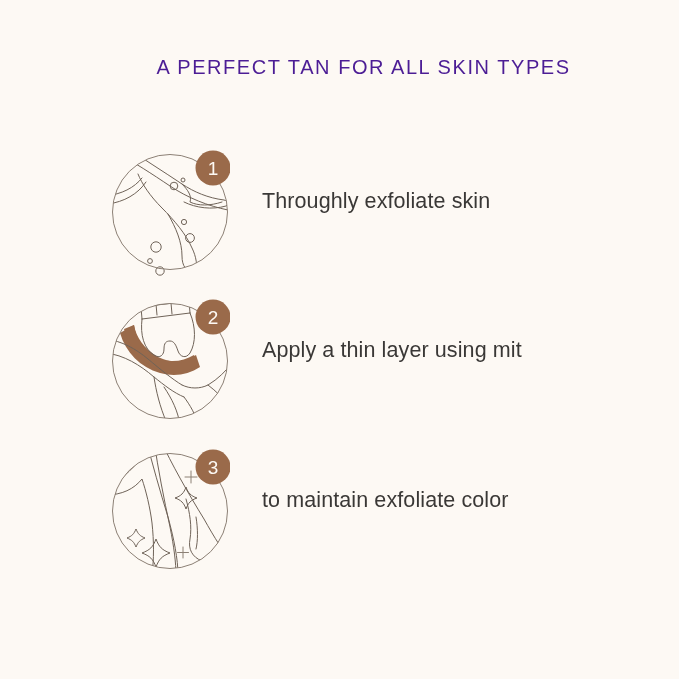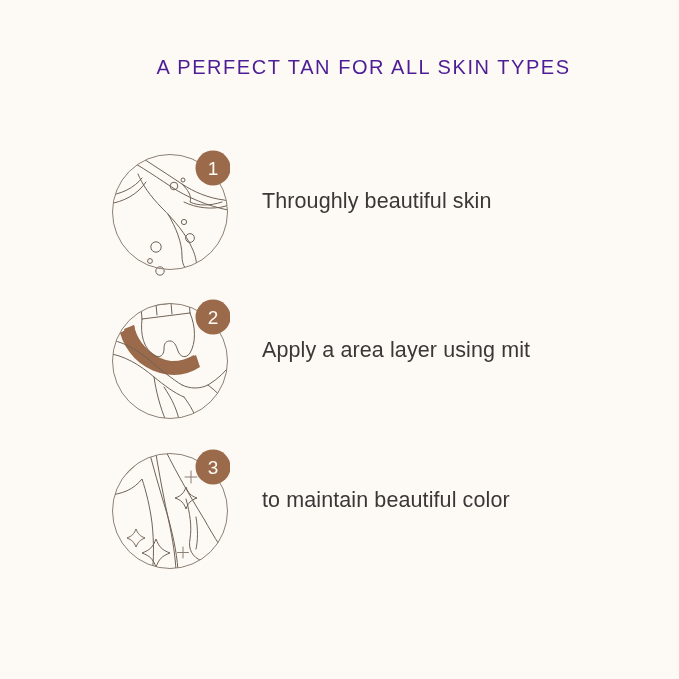--- a/index.html
+++ b/index.html
@@ -129,21 +129,21 @@
 
           <circle cx="58" cy="68" r="57.5" fill="none" stroke="#8c8075" stroke-width="1"></circle>
 
           <circle cx="101" cy="24" r="17.5" fill="#9a6a4a"></circle>
         </svg>
         <svg class="icon-svg" viewBox="0 0 118 132" style="pointer-events:none;">
           <text x="101" y="31" text-anchor="middle" font-family="Liberation Sans, sans-serif" font-size="19" fill="#fdf9f4">1</text>
         </svg>
       </div>
       <div class="step-text">
-        <span class="ln">Throughly beautiful skin</span>
+        <span class="ln">Throughly exfoliate skin</span>
       </div>
     </div>
 
     <div class="step-row r1">
       <div class="icon-wrap">
         <svg class="icon-svg" viewBox="0 0 118 132">
           <defs>
             <clipPath id="clip2">
               <circle cx="58" cy="68" r="57.5"></circle>
             </clipPath>
@@ -174,21 +174,21 @@
             </g>
           </g>
           <circle cx="58" cy="68" r="57.5" fill="none" stroke="#8c8075" stroke-width="1"></circle>
           <circle cx="101" cy="24" r="17.5" fill="#9a6a4a"></circle>
         </svg>
         <svg class="icon-svg" viewBox="0 0 118 132" style="pointer-events:none;">
           <text x="101" y="31" text-anchor="middle" font-family="Liberation Sans, sans-serif" font-size="19" fill="#fdf9f4">2</text>
         </svg>
       </div>
       <div class="step-text">
-        <span class="ln">Apply a area layer using mit</span>
+        <span class="ln">Apply a thin layer using mit</span>
       </div>
     </div>
 
     <div class="step-row r2">
       <div class="icon-wrap">
         <svg class="icon-svg" viewBox="0 0 118 132">
           <defs>
             <clipPath id="clip3">
               <circle cx="58" cy="68" r="57.5"></circle>
             </clipPath>
@@ -218,18 +218,18 @@
             <path d="M71 104 L 71 115 M65.5 109.5 L 76.5 109.5"></path>
           </g>
           <circle cx="58" cy="68" r="57.5" fill="none" stroke="#8c8075" stroke-width="1"></circle>
           <circle cx="101" cy="24" r="17.5" fill="#9a6a4a"></circle>
         </svg>
         <svg class="icon-svg" viewBox="0 0 118 132" style="pointer-events:none;">
           <text x="101" y="31" text-anchor="middle" font-family="Liberation Sans, sans-serif" font-size="19" fill="#fdf9f4">3</text>
         </svg>
       </div>
       <div class="step-text">
-        <span class="ln">to maintain beautiful color</span>
+        <span class="ln">to maintain exfoliate color</span>
       </div>
     </div>
 
   </div>
 </div>
 
 </body></html>

